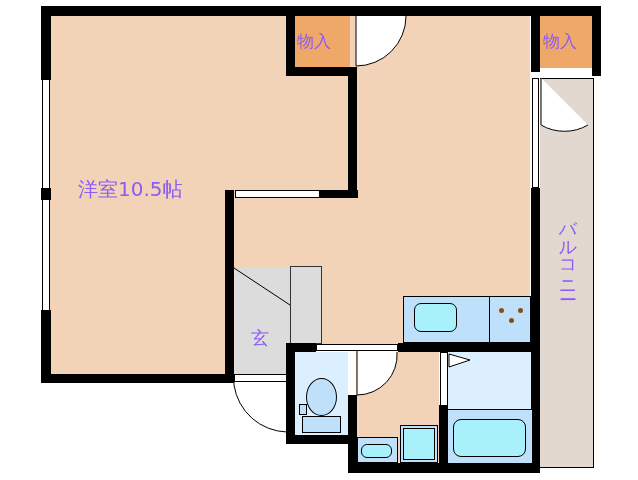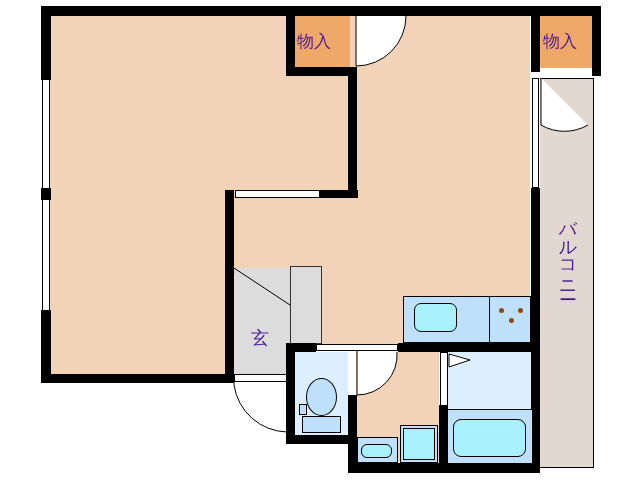--- a/index.html
+++ b/index.html
@@ -1,19 +1,19 @@
 <!DOCTYPE html>
 <html><head>
 <meta charset="utf-8">
 <style>
   html,body{margin:0;padding:0;background:#fff;}
   #stage{position:relative;width:638px;height:480px;overflow:hidden;font-family:"DejaVu Sans",sans-serif;}
   .abs{position:absolute;box-sizing:border-box;}
   .wall{position:absolute;background:#000;}
-  .lbl{position:absolute;color:#4c1d95;white-space:nowrap;}
+  .lbl{position:absolute;color:#8b5cf6;white-space:nowrap;}
   svg{position:absolute;left:0;top:0;}
 </style>
 </head>
 <body>
 
 <div id="stage">
 
   <div class="abs" style="left:50px;top:16px;width:240px;height:360px;background:#f2d3b7;"></div>
   <div class="abs" style="left:235px;top:16px;width:295px;height:330px;background:#f2d3b7;"></div>
   <div class="abs" style="left:294px;top:16px;width:56px;height:52px;background:#f0a868;"></div>
@@ -78,17 +78,18 @@
   <div class="abs" style="left:361px;top:444px;width:31px;height:14px;background:#a8f0fa;border:1px solid #000;border-radius:6px;"></div>
   <div class="abs" style="left:400px;top:425px;width:38px;height:38px;background:#bfe0fb;border:1px solid #000;"></div>
   <div class="abs" style="left:403px;top:428px;width:32px;height:32px;background:#a8f0fa;border:1px solid #000;"></div>
 
   <div class="abs" style="left:448px;top:409px;width:84px;height:54px;background:#bfe0fb;border-top:1px solid #000;"></div>
   <div class="abs" style="left:453px;top:419px;width:73px;height:38px;background:#a8f0fa;border:1px solid #000;border-radius:8px;"></div>
   <svg width="638" height="480">
     <polygon points="449,354 470,360 449,367" fill="#fff" stroke="#000" stroke-width="1"></polygon>
   </svg>
 
+  <div class="lbl" style="left:78px;top:176px;font-size:20px;">洋室10.5帖</div>
   <div class="lbl" style="left:297px;top:30px;font-size:17px;">物入</div>
   <div class="lbl" style="left:543px;top:30px;font-size:17px;">物入</div>
   <div class="lbl" style="left:251px;top:326px;font-size:18px;">玄</div>
   <div class="lbl" style="left:556px;top:208px;font-size:18px;writing-mode:vertical-rl;">バルコニー</div>
 </div>
 
 </body></html>

